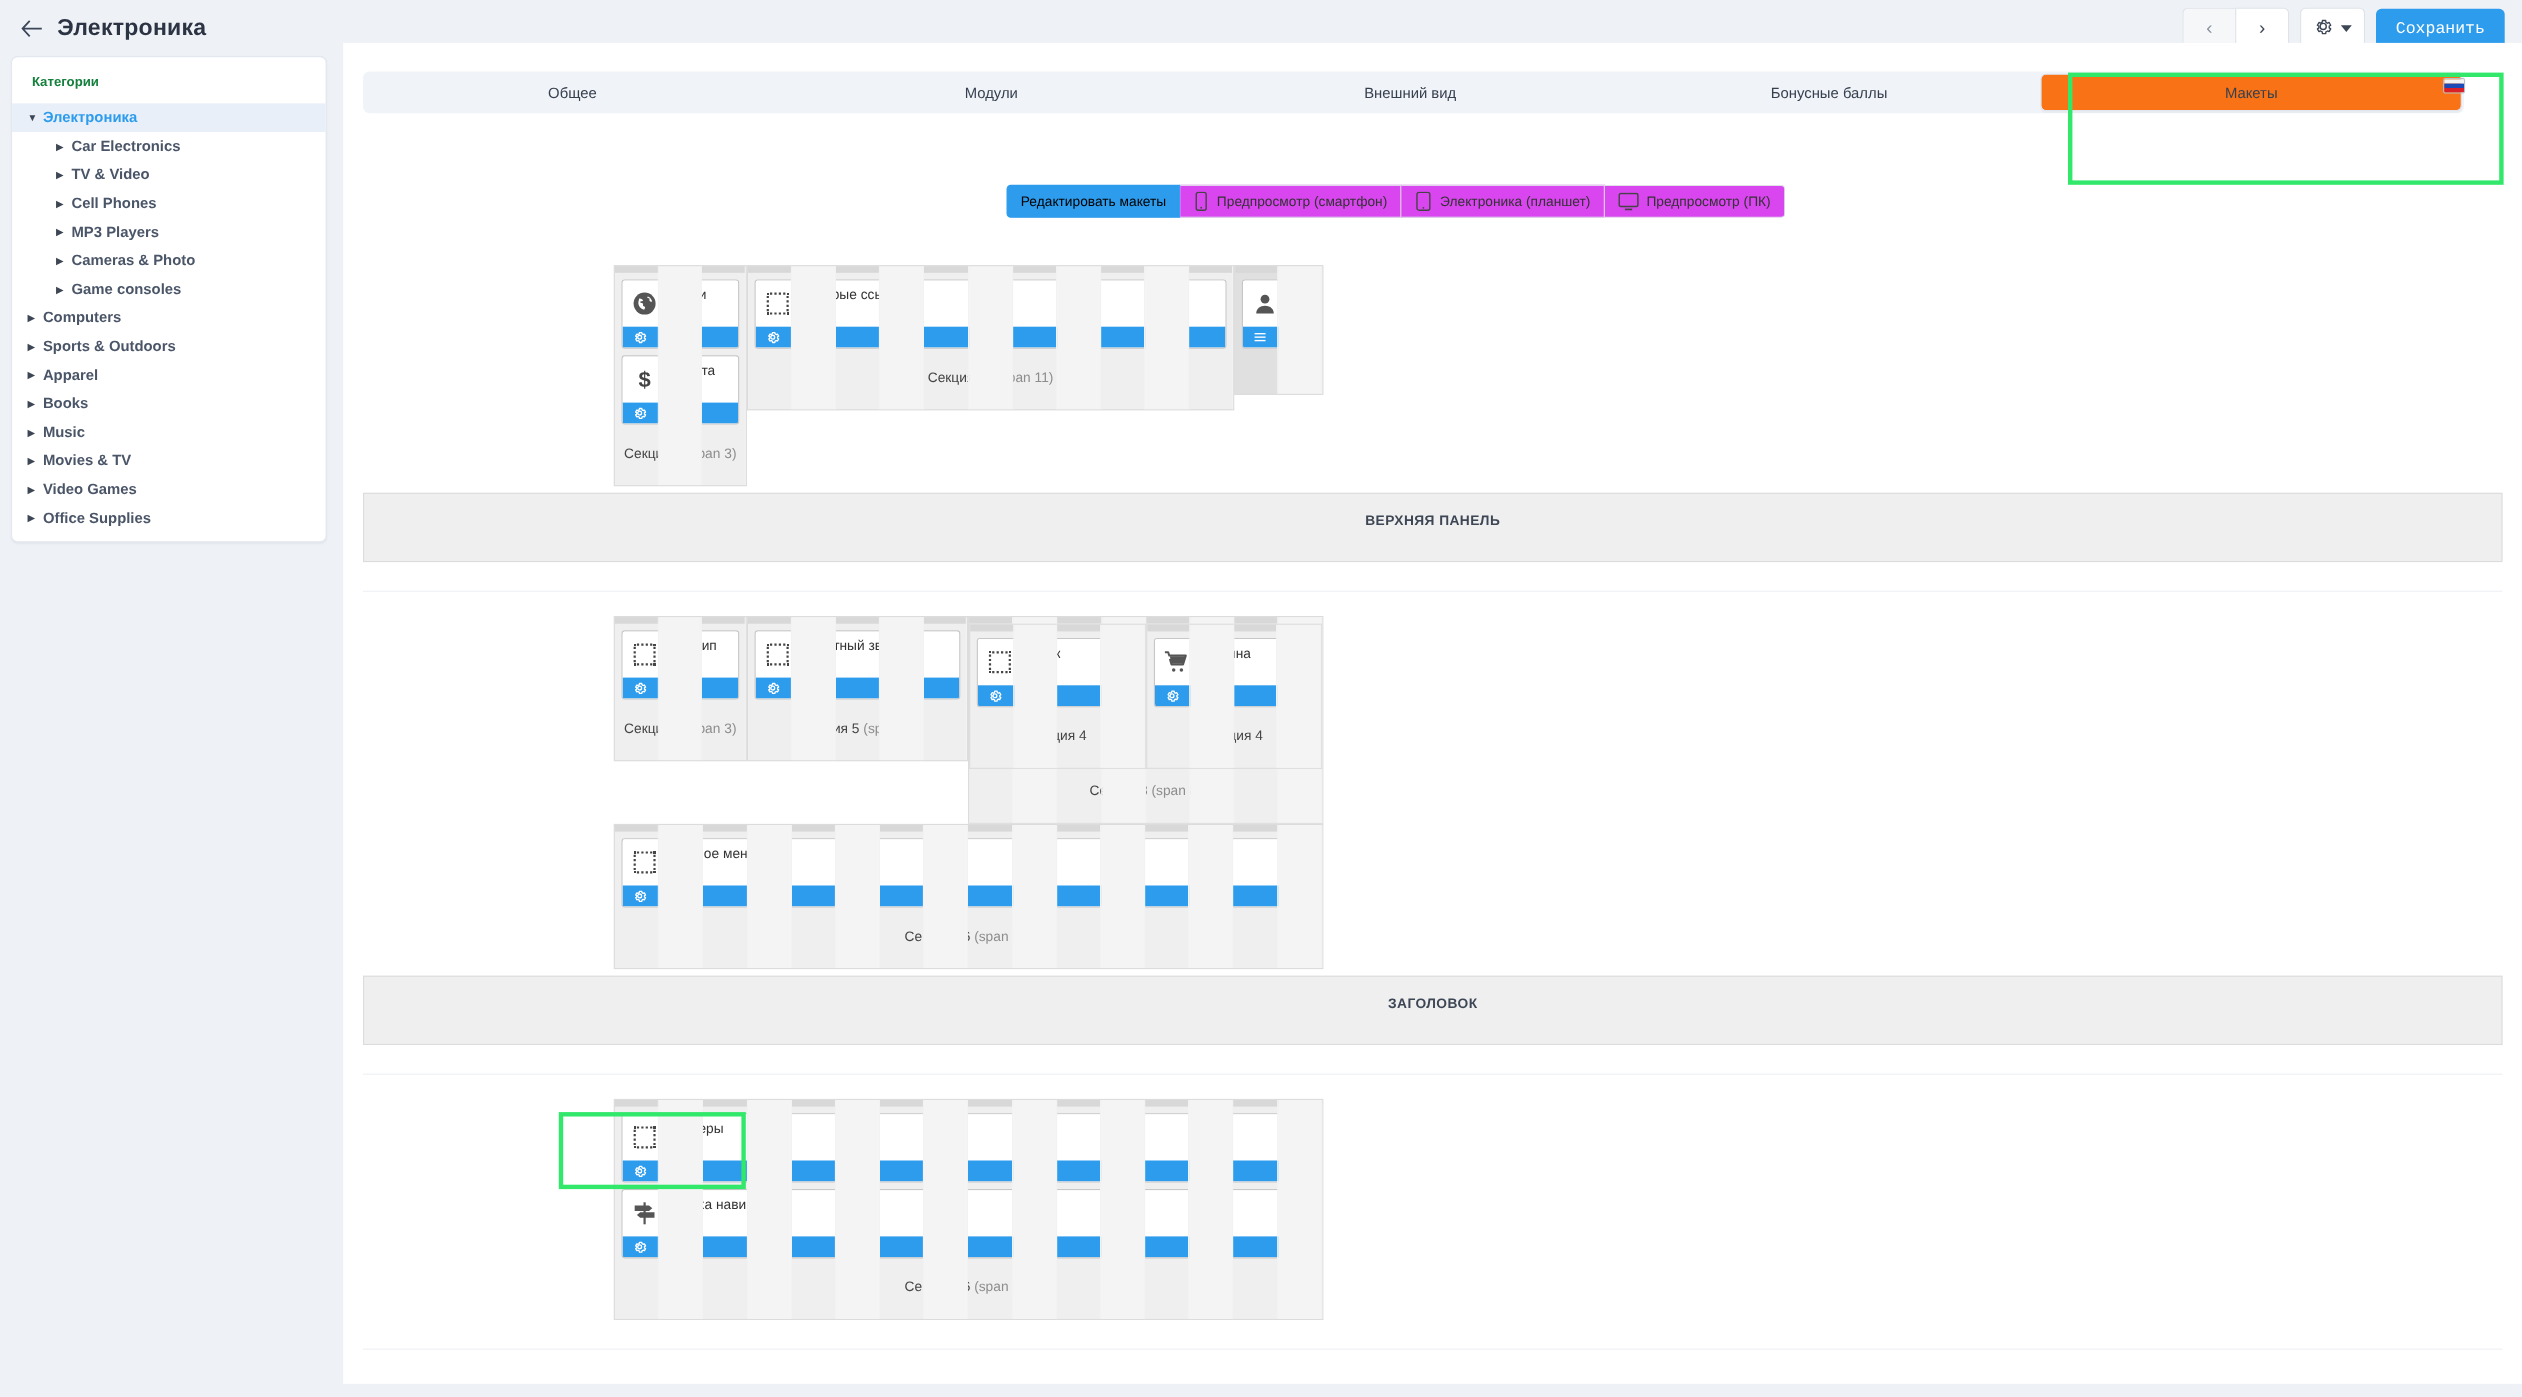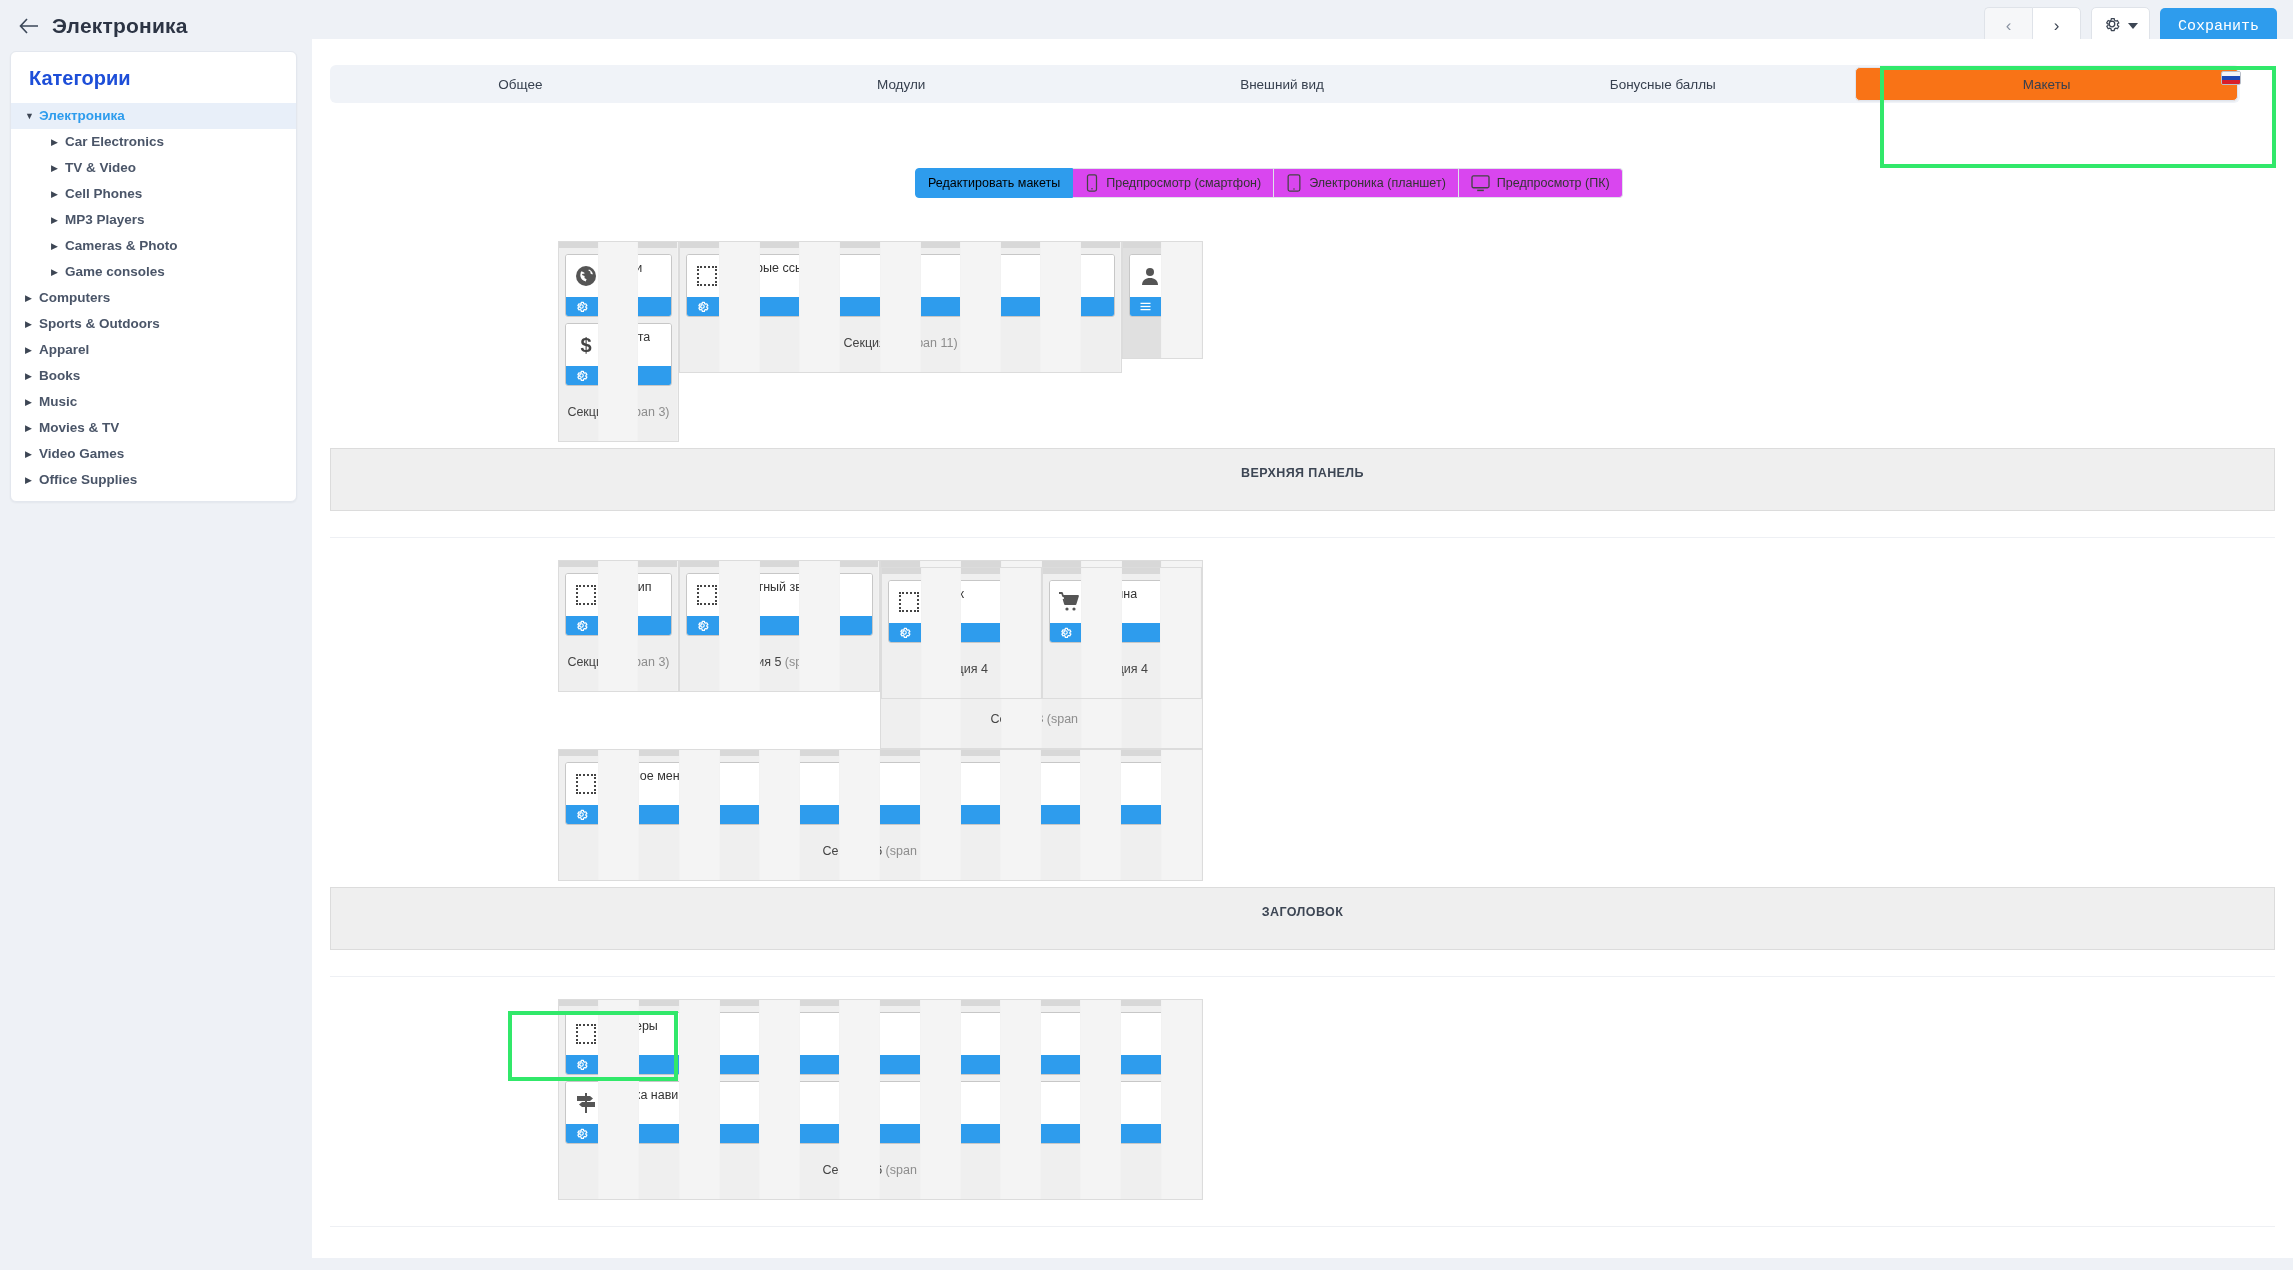--- a/index.html
+++ b/index.html
@@ -52,21 +52,21 @@
   }
 
   
   .sidebar{
     position:absolute;left:10px;top:51px;width:285px;
     background:#fff;border:1px solid #e3e7ee;border-radius:6px;
     box-shadow:0 1px 2px rgba(20,30,50,.05);
     padding-bottom:8px;
   }
   .sidebar-title{
-    font-size:20px;font-weight:bold;color:#1d4ed8;padding:15px 18px 13px 18px;
+    font-size:12px;font-weight:bold;color:#15803d;padding:15px 18px 13px 18px;
   }
   .tree{list-style:none;margin:0;padding:0;font-size:13px;}
   .tree li{line-height:26px;}
   .tree-row{display:flex;align-items:center;padding-left:14px;cursor:pointer;}
   .tree-row.active{background:#e8eff9;}
   .tree-row.lvl2{padding-left:40px;}
   .tri{
     width:14px;display:inline-block;color:#3d4654;font-size:9px;flex:0 0 14px;
   }
   .tree-label{color:#4a5568;font-weight:bold;font-size:13.5px;}

